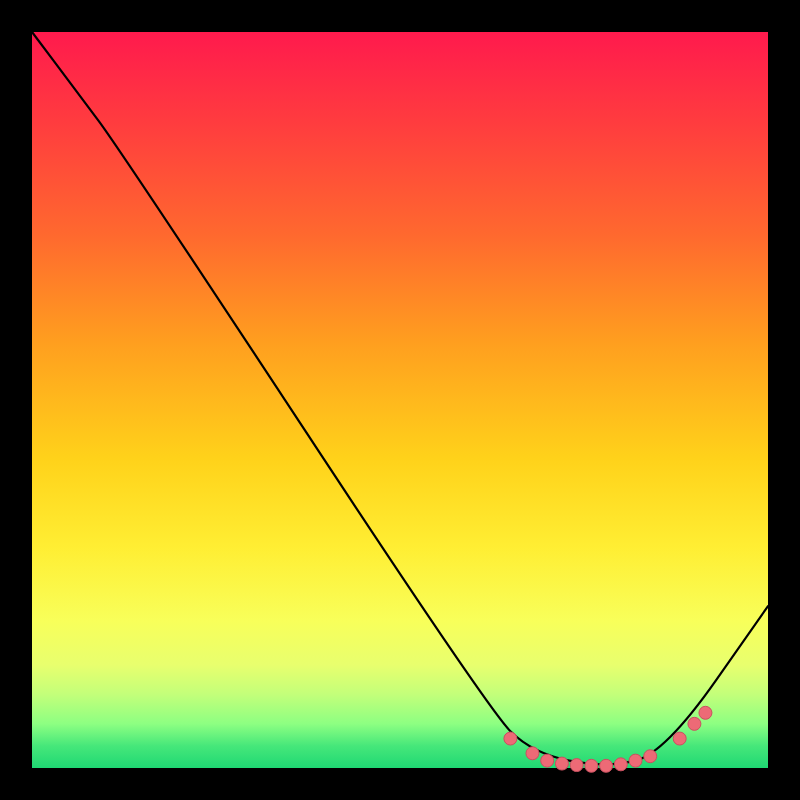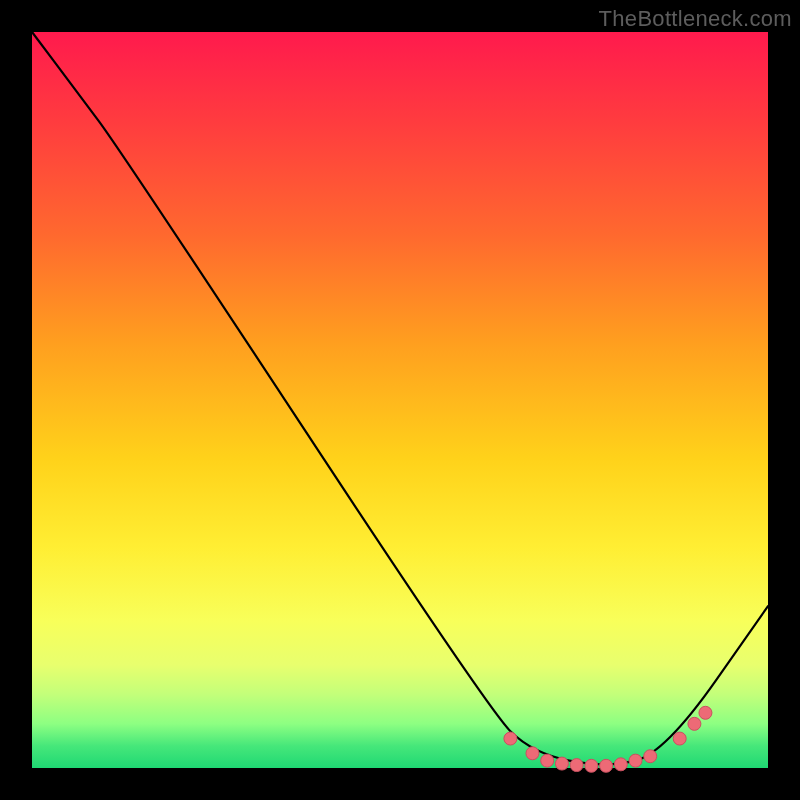--- a/index.html
+++ b/index.html
@@ -55,21 +55,20 @@
     top: 0;
     width: 736px;
     height: 736px;
     overflow: visible;
   }
 </style>
 </head>
 <body>
 
 <div class="frame">
-  <div class="watermark">TheBottleneck.com</div>
 
   <div class="plot">
     <svg class="curve" viewBox="0 0 736 736" preserveAspectRatio="none">
       <path fill="none" stroke="#000000" stroke-width="2.2" stroke-linecap="round" stroke-linejoin="round" d="M 0 0 Q 0 0 22.08 29.439999999999998 Q 44.16 58.879999999999995 66.24 88.32 Q 88.32 117.75999999999999 272.32 397.44 Q 456.32 677.12 478.4 699.2 Q 500.48 721.28 537.28 728.64 Q 574.08 736 603.52 728.64 Q 632.96 721.28 684.48 647.6800000000001 T 736 574.08" id="curvePath"></path>
       <g id="markersGroup">
           <circle cx="478.40000000000003" cy="706.56" r="6.5" fill="#ed6a76" stroke="#c95060" stroke-width="1"></circle>
           <circle cx="500.48" cy="721.28" r="6.5" fill="#ed6a76" stroke="#c95060" stroke-width="1"></circle>
           <circle cx="515.1999999999999" cy="728.64" r="6.5" fill="#ed6a76" stroke="#c95060" stroke-width="1"></circle>
           <circle cx="529.92" cy="731.584" r="6.5" fill="#ed6a76" stroke="#c95060" stroke-width="1"></circle>
           <circle cx="544.64" cy="733.056" r="6.5" fill="#ed6a76" stroke="#c95060" stroke-width="1"></circle>

